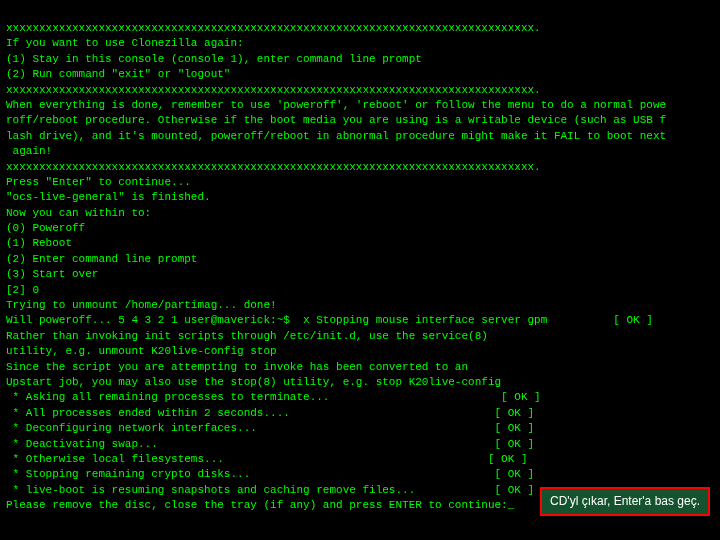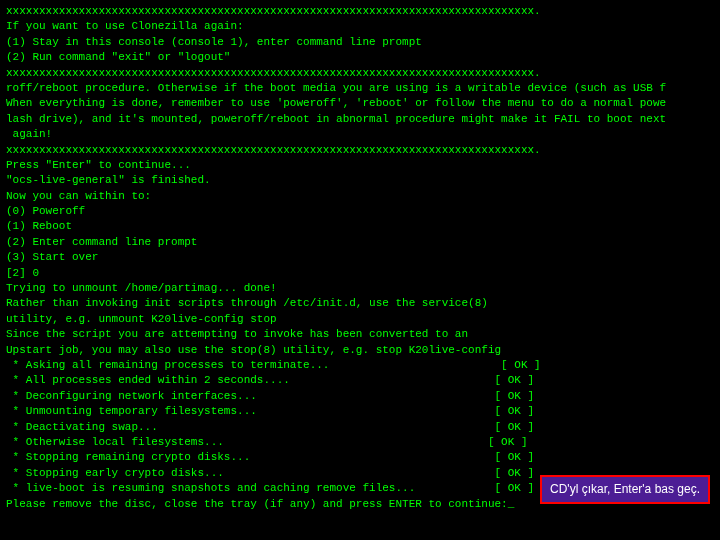--- a/index.html
+++ b/index.html
@@ -14,75 +14,74 @@
       color: #00ff00;
       font-family: 'Courier New', Courier, monospace;
       font-size: 11px;
       line-height: 1.4;
       overflow: hidden;
       position: relative;
     }
     .terminal {
       width: 720px;
       height: 540px;
-      padding: 4px 6px;
+      padding: 21px 6px;
       overflow: hidden;
       position: relative;
     }
     .line {
       white-space: pre;
       display: block;
     }
     .tooltip-box {
       position: absolute;
-      bottom: 36px;
+      bottom: 24px;
       right: 10px;
-      background-color: #4c1d95;
+      background-color: #14532d;
       color: #ffffff;
       border: 2px solid #ff0000;
       padding: 4px 8px;
       font-size: 12px;
       font-family: Arial, sans-serif;
       white-space: nowrap;
     }
   </style>
 </head>
 <body>
 
 <div class="terminal">
   <div id="terminal-lines">
       <span class="line">xxxxxxxxxxxxxxxxxxxxxxxxxxxxxxxxxxxxxxxxxxxxxxxxxxxxxxxxxxxxxxxxxxxxxxxxxxxxxxxx.</span>
       <span class="line">If you want to use Clonezilla again:</span>
       <span class="line">(1) Stay in this console (console 1), enter command line prompt</span>
       <span class="line">(2) Run command "exit" or "logout"</span>
       <span class="line">xxxxxxxxxxxxxxxxxxxxxxxxxxxxxxxxxxxxxxxxxxxxxxxxxxxxxxxxxxxxxxxxxxxxxxxxxxxxxxxx.</span>
+      <span class="line">When everything is done, remember to use 'poweroff', 'reboot' or follow the menu to do a normal powe</span>
       <span class="line">roff/reboot procedure. Otherwise if the boot media you are using is a writable device (such as USB f</span>
-      <span class="line">When everything is done, remember to use 'poweroff', 'reboot' or follow the menu to do a normal powe</span>
       <span class="line">lash drive), and it's mounted, poweroff/reboot in abnormal procedure might make it FAIL to boot next</span>
       <span class="line"> again!</span>
       <span class="line">xxxxxxxxxxxxxxxxxxxxxxxxxxxxxxxxxxxxxxxxxxxxxxxxxxxxxxxxxxxxxxxxxxxxxxxxxxxxxxxx.</span>
       <span class="line">Press "Enter" to continue...</span>
       <span class="line">"ocs-live-general" is finished.</span>
       <span class="line">Now you can within to:</span>
       <span class="line">(0) Poweroff</span>
       <span class="line">(1) Reboot</span>
       <span class="line">(2) Enter command line prompt</span>
       <span class="line">(3) Start over</span>
       <span class="line">[2] 0</span>
       <span class="line">Trying to unmount /home/partimag... done!</span>
+      <span class="line">Will poweroff... 5 4 3 2 1 user@maverick:~$  x Stopping mouse interface server gpm          [ OK ]</span>
       <span class="line">Rather than invoking init scripts through /etc/init.d, use the service(8)</span>
       <span class="line">utility, e.g. unmount K20live-config stop</span>
       <span class="line"></span>
       <span class="line">Since the script you are attempting to invoke has been converted to an</span>
       <span class="line">Upstart job, you may also use the stop(8) utility, e.g. stop K20live-config</span>
       <span class="line"> * Asking all remaining processes to terminate...                          [ OK ]</span>
       <span class="line"> * All processes ended within 2 seconds....                               [ OK ]</span>
       <span class="line"> * Deconfiguring network interfaces...                                    [ OK ]</span>
-      <span class="line"> * Unmounting temporary filesystems...                                    [ OK ]</span>
       <span class="line"> * Deactivating swap...                                                   [ OK ]</span>
       <span class="line"> * Otherwise local filesystems...                                        [ OK ]</span>
       <span class="line"> * Stopping remaining crypto disks...                                     [ OK ]</span>
-      <span class="line"> * Stopping early crypto disks...                                         [ OK ]</span>
       <span class="line"> * live-boot is resuming snapshots and caching remove files...            [ OK ]</span>
       <span class="line">Please remove the disc, close the tray (if any) and press ENTER to continue:_</span>
     </div>
   <div class="tooltip-box">CD'yl çıkar, Enter'a bas geç.</div>
 </div>
 
 </body></html>

